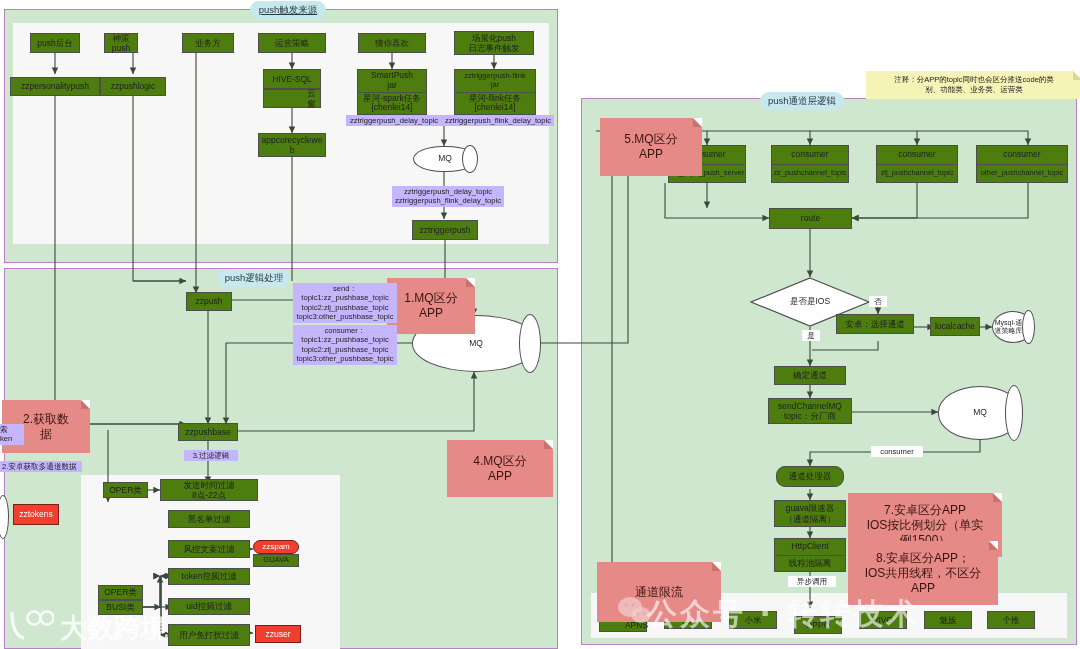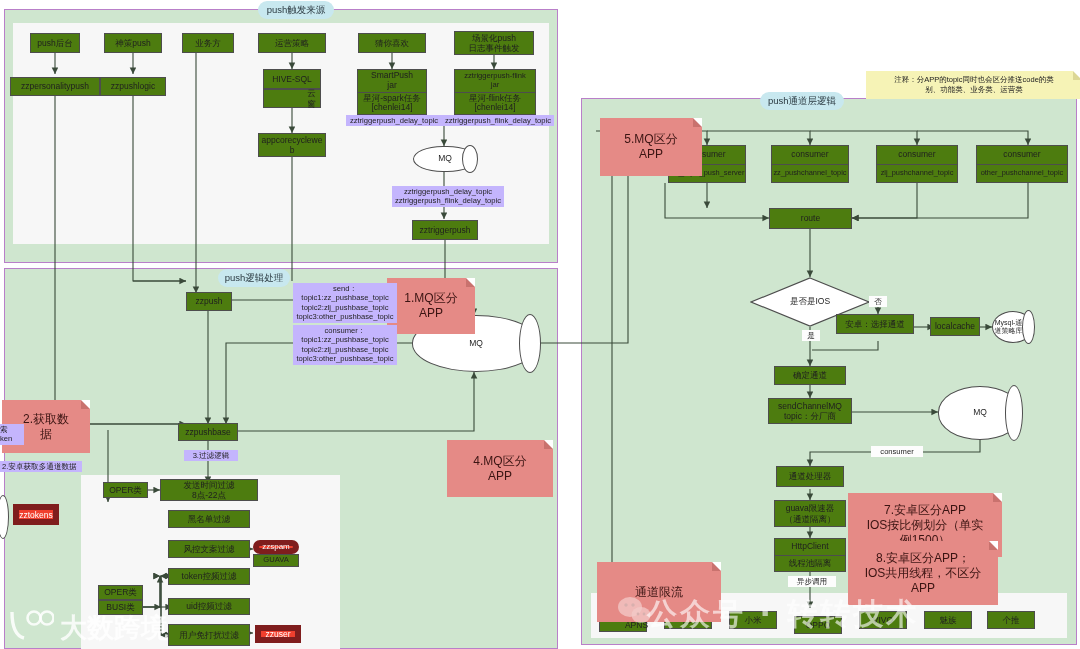--- a/index.html
+++ b/index.html
@@ -14,21 +14,21 @@
 
   
   .node{position:absolute;background:#4d7c0f;border:1px solid #4d4d4d;box-sizing:border-box;
         font-size:8.5px;color:#1f1f1f;display:flex;align-items:center;justify-content:center;
         text-align:center;line-height:1.18;z-index:20;padding:1px;}
   .node.split{flex-direction:column;padding:0;}
   .node.split > .seg{flex:1;width:100%;display:flex;align-items:center;justify-content:center;
                      text-align:center;line-height:1.1;}
   .node.split > .seg + .seg{border-top:1px solid #4d4d4d;}
 
-  .red{background:#f03f2e;color:#ffffff;border:6px solid #7f1d1d;}
+  .red{background:#f03f2e;color:#ffffff;border:1px solid #7f1d1d;}
   .note{position:absolute;background:#e58a86;color:#3b1412;font-size:12px;display:flex;
         align-items:center;justify-content:center;text-align:center;line-height:1.25;
         z-index:25;padding:16px;}
   .note:after{content:"";position:absolute;top:0;right:0;border-width:0 9px 9px 0;
               border-style:solid;border-color:#ffffff #ffffff #c9726e #c9726e;}
   .ynote{position:absolute;background:#f6f3b6;color:#222;font-size:7.5px;display:flex;
          align-items:center;justify-content:center;text-align:center;line-height:1.35;
          z-index:25;padding:2px;}
   .ynote:after{content:"";position:absolute;top:0;right:0;border-width:0 9px 9px 0;
                border-style:solid;border-color:#ffffff #ffffff #dcd795 #dcd795;}
@@ -160,24 +160,24 @@
       <path d="M810,527 L810,538"></path>
 
       <path d="M810,571 L810,608"></path>
 
       <path d="M612,145 L612,632" marker-end="none"></path>
     </g>
   </svg>
 
   <div class="panel" style="left:4px;top:9px;width:554px;height:254px;"></div>
   <div class="inner" style="left:13px;top:23px;width:536px;height:221px;"></div>
-  <div class="panel-title" style="left:258px;top:1px;width:76px;">push触发来源</div>
+  <div class="panel-title" style="left:250px;top:1px;width:76px;text-decoration:underline;">push触发来源</div>
 
   <div class="node" style="left:30px;top:33px;width:50px;height:20px;">push后台</div>
-  <div class="node" style="left:104px;top:33px;width:58px;height:20px;">神策push</div>
+  <div class="node" style="left:104px;top:33px;width:34px;height:20px;">神策push</div>
   <div class="node" style="left:182px;top:33px;width:52px;height:20px;">业务方</div>
   <div class="node" style="left:258px;top:33px;width:68px;height:20px;">运营策略</div>
   <div class="node" style="left:358px;top:33px;width:68px;height:20px;">猜你喜欢</div>
   <div class="node" style="left:454px;top:31px;width:80px;height:24px;white-space:pre-line;">场景化push
 日志事件触发</div>
 
   <div class="node" style="left:10px;top:77px;width:90px;height:19px;">zzpersonalitypush</div>
   <div class="node" style="left:100px;top:77px;width:66px;height:19px;">zzpushlogic</div>
 
   <div class="node" style="left:263px;top:69px;width:58px;height:20px;">HIVE-SQL</div>
@@ -318,21 +318,21 @@
 topic：分厂商</div>
 
   <div class="cyl" style="left:938px;top:386px;width:84px;height:54px;">
     <div class="body" style="border-radius:50%/26px;"></div>
     <div class="cap" style="width:18px;"></div>
     <div class="lbl">MQ</div>
   </div>
 
   <div class="elabel plain" style="left:871px;top:446px;width:48px;">consumer</div>
 
-  <div class="node" style="left:776px;top:466px;width:68px;height:21px;">通道处理器</div>
+  <div class="node" style="left:776px;top:466px;width:68px;height:21px;border-radius:9px;">通道处理器</div>
   <div class="node" style="left:774px;top:500px;width:72px;height:27px;white-space:pre-line;">guava限速器
 （通道隔离）</div>
 
   <div class="node split" style="left:774px;top:538px;width:72px;height:34px;">
     <div class="seg">HttpClient</div>
     <div class="seg">线程池隔离</div>
   </div>
   <div class="elabel plain" style="left:788px;top:576px;width:44px;">异步调用</div>
 
   <div class="note" style="left:848px;top:493px;width:122px;height:32px;white-space:pre-line;">7.安卓区分APP

